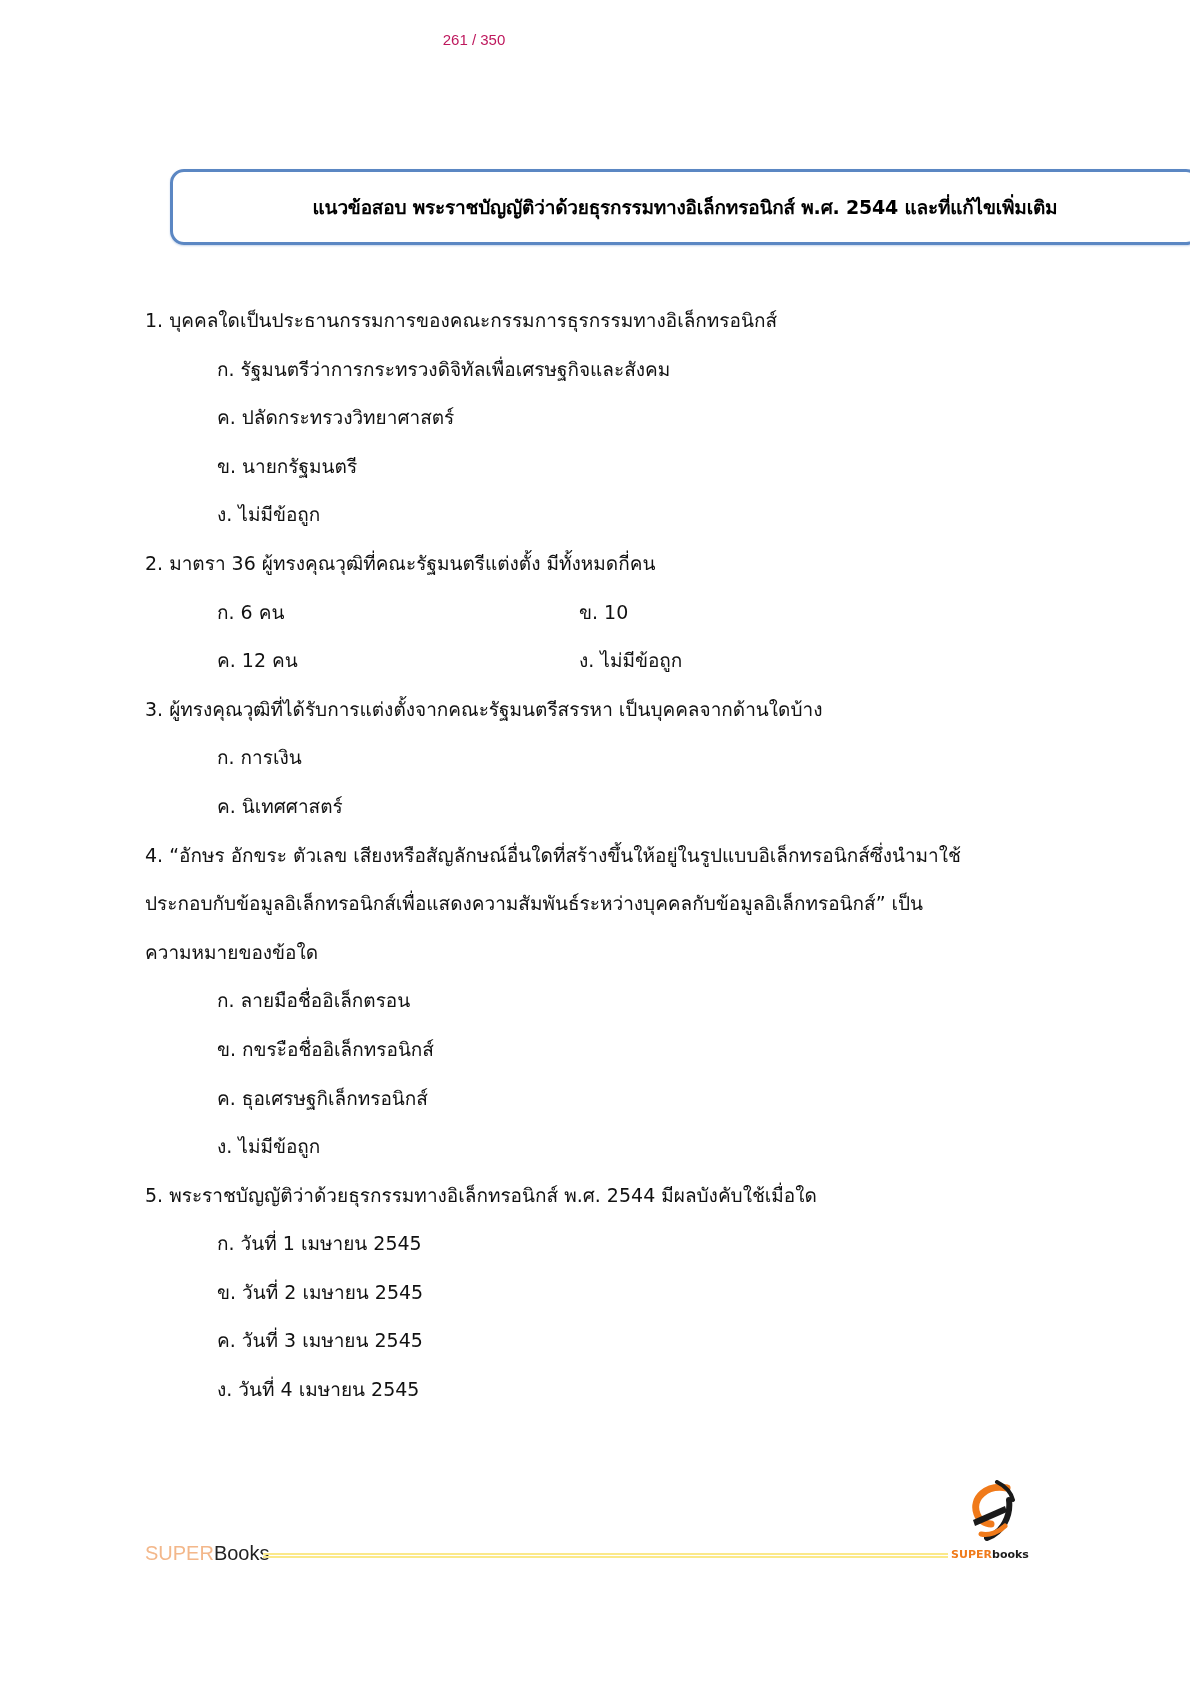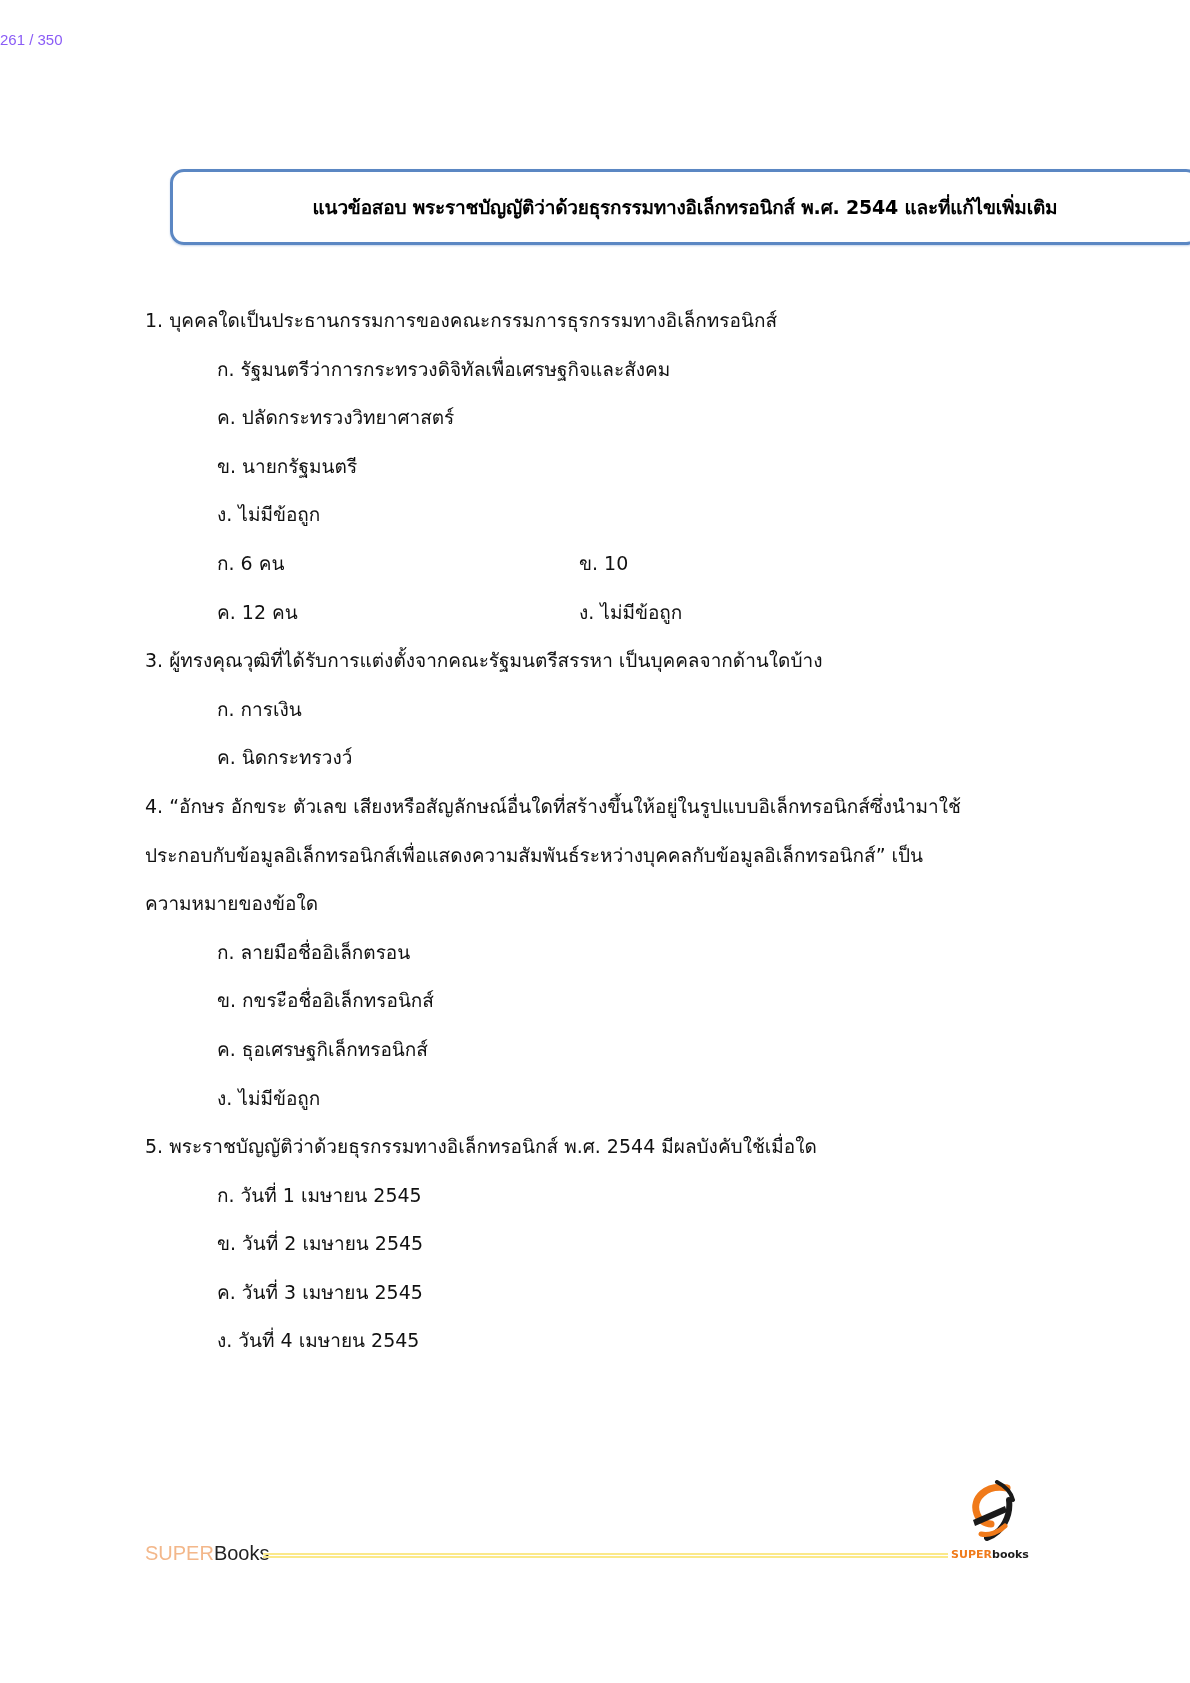--- a/index.html
+++ b/index.html
@@ -13,24 +13,24 @@
       position: relative;
       overflow: hidden;
       font-family: "DejaVu Sans", "Liberation Sans", sans-serif;
       color: #111111;
     }
     .page-number {
       position: absolute;
       top: 31px;
       left: 0;
       width: 948px;
-      text-align: left;
+      text-align: center;
       font-family: "Liberation Sans", "DejaVu Sans", sans-serif;
       font-size: 15px;
-      color: #8b5cf6;
+      color: #be185d;
     }
     .title-box {
       position: absolute;
       left: 170px;
       top: 169px;
       width: 1030px;
       height: 76px;
       border: 3px solid #5b87c3;
       border-radius: 14px;
       box-sizing: border-box;
@@ -143,34 +143,35 @@
 
   <div>
     <div class="line">1. บุคคลใดเป็นประธานกรรมการของคณะกรรมการธุรกรรมทางอิเล็กทรอนิกส์</div>
     <div class="line option">ก. รัฐมนตรีว่าการกระทรวงดิจิทัลเพื่อเศรษฐกิจและสังคม</div>
     <div class="line option">ค. ปลัดกระทรวงวิทยาศาสตร์</div>
     <div class="line option">ข. นายกรัฐมนตรี</div>
     <div class="line option">ง. ไม่มีข้อถูก</div>
   </div>
 
   <div>
+    <div class="line">2. มาตรา 36 ผู้ทรงคุณวุฒิที่คณะรัฐมนตรีแต่งตั้ง มีทั้งหมดกี่คน</div>
     <div class="line opt-row">
       <span class="col">ก. 6 คน</span>
       <span class="col">ข. 10</span>
     </div>
     <div class="line opt-row">
       <span class="col">ค. 12 คน</span>
       <span class="col">ง. ไม่มีข้อถูก</span>
     </div>
   </div>
 
   <div>
     <div class="line">3. ผู้ทรงคุณวุฒิที่ได้รับการแต่งตั้งจากคณะรัฐมนตรีสรรหา เป็นบุคคลจากด้านใดบ้าง</div>
     <div class="line option">ก. การเงิน</div>
-    <div class="line option">ค. นิดกระทรวงว์</div>
+    <div class="line option">ค. นิเทศศาสตร์</div>
   </div>
 
   <div>
     <div class="line">4. “อักษร อักขระ ตัวเลข เสียงหรือสัญลักษณ์อื่นใดที่สร้างขึ้นให้อยู่ในรูปแบบอิเล็กทรอนิกส์ซึ่งนำมาใช้</div>
     <div class="line">ประกอบกับข้อมูลอิเล็กทรอนิกส์เพื่อแสดงความสัมพันธ์ระหว่างบุคคลกับข้อมูลอิเล็กทรอนิกส์” เป็น</div>
     <div class="line">ความหมายของข้อใด</div>
     <div class="line option">ก. ลายมือชื่ออิเล็กตรอน</div>
     <div class="line option">ข. กขระือชื่ออิเล็กทรอนิกส์</div>
     <div class="line option">ค. ธุอเศรษฐกิเล็กทรอนิกส์</div>
     <div class="line option">ง. ไม่มีข้อถูก</div>

